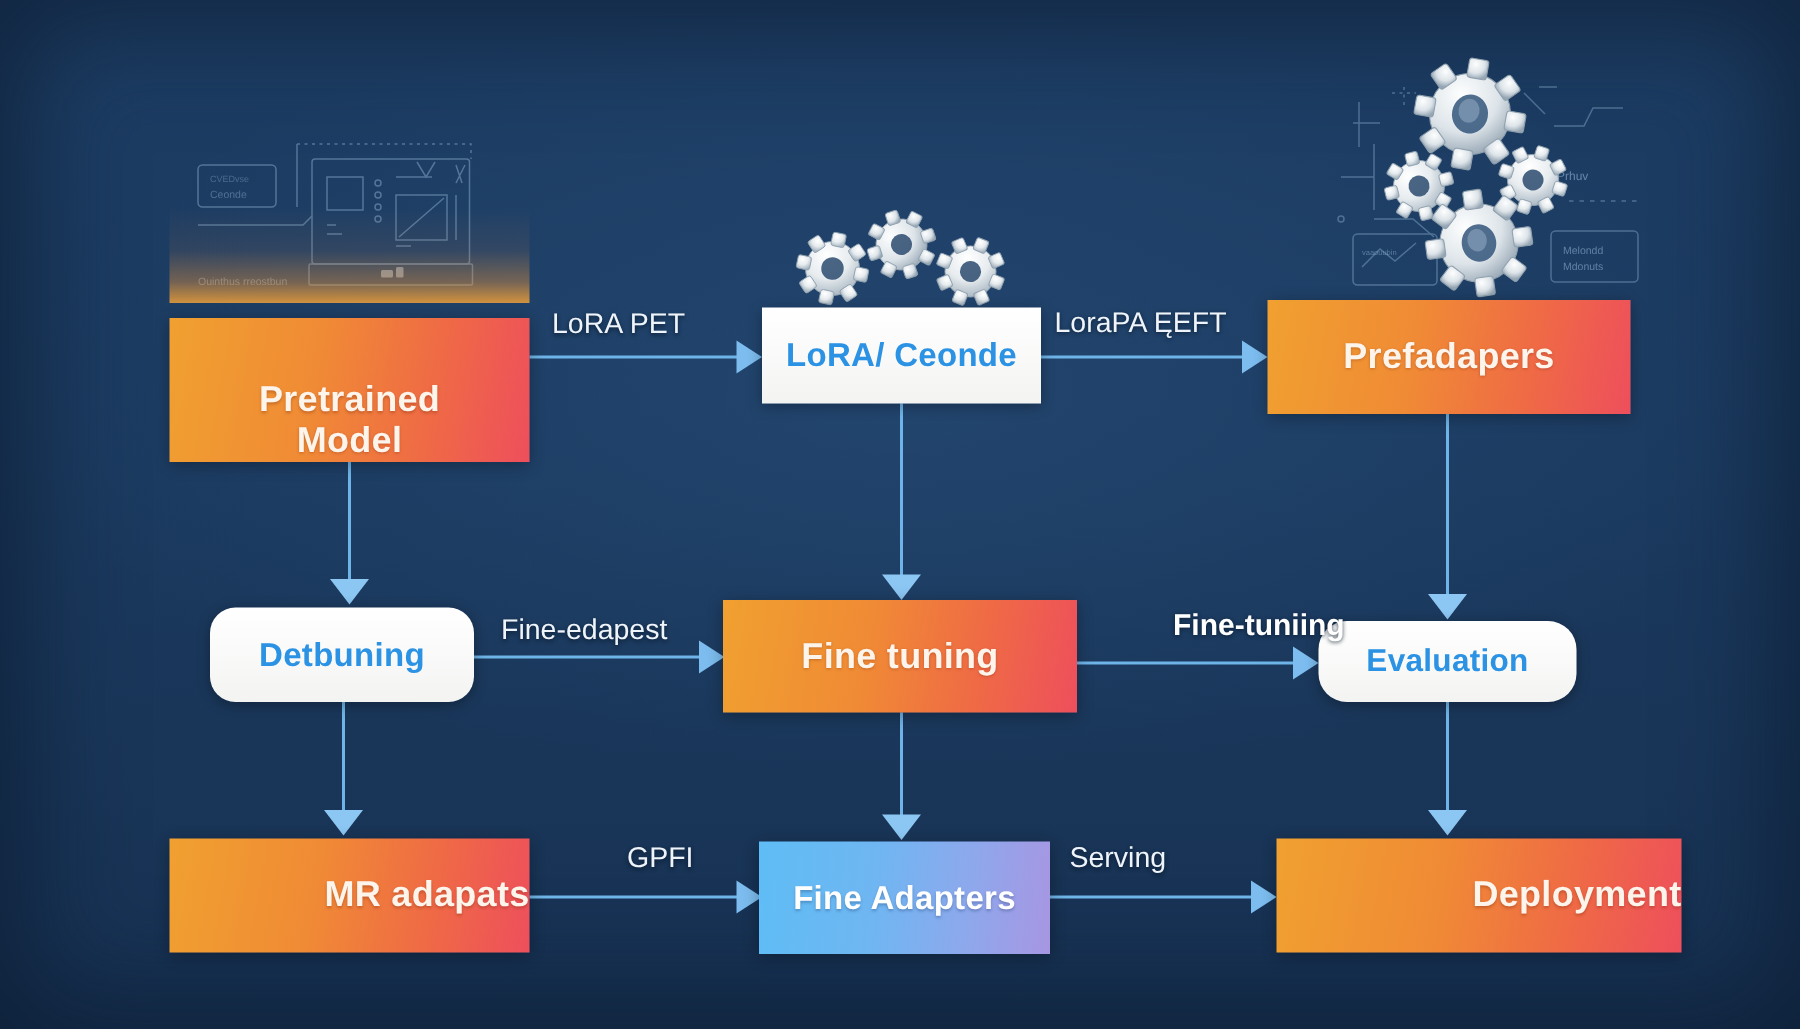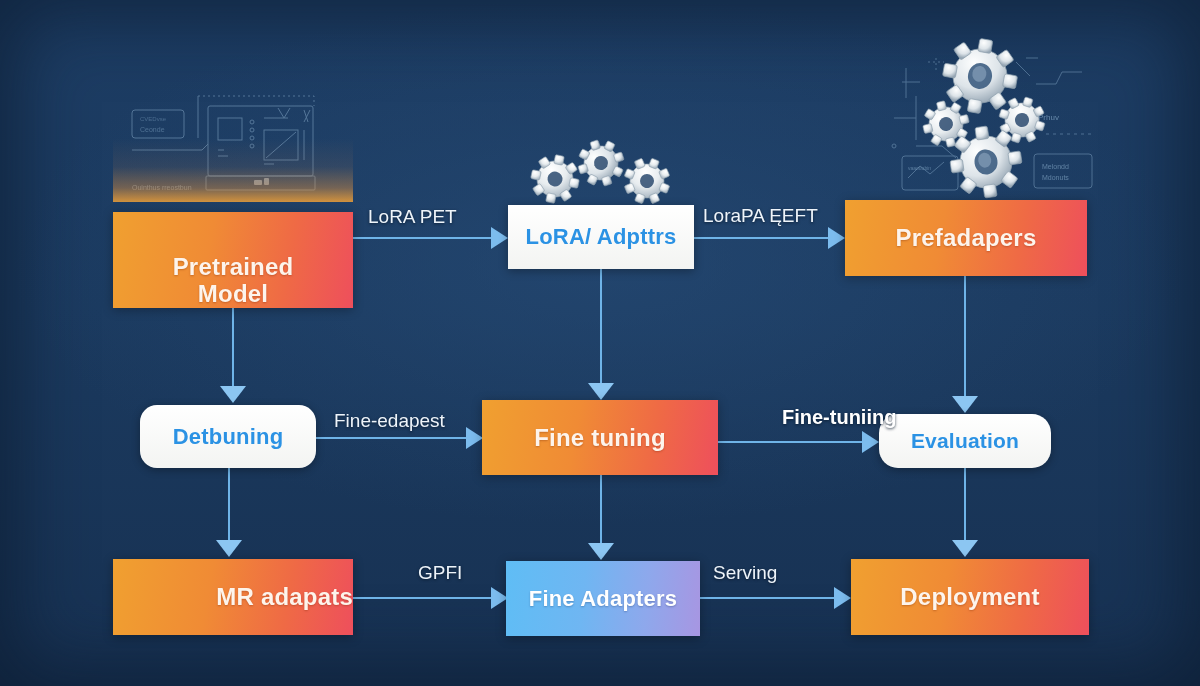--- a/index.html
+++ b/index.html
@@ -363,21 +363,21 @@
 
   <div class="conn h" style="left:700px; top:597px; width:136px;"></div>
   <div class="arrowhead right" style="left:834px; top:587px;"></div>
 
   <div class="node warm" style="left:113px; top:212px; width:240px; height:96px;align-items:flex-end;">
     <span class="node-label" style="font-size:24px; white-space:pre-line;">Pretrained
 Model</span>
   </div>
 
   <div class="node light" style="left:508px; top:205px; width:186px; height:64px;">
-    <span class="node-label" style="font-size:22px;">LoRA/ Adpttrs</span>
+    <span class="node-label" style="font-size:22px;">LoRA/ Ceonde</span>
   </div>
 
   <div class="node warm" style="left:845px; top:200px; width:242px; height:76px;">
     <span class="node-label" style="font-size:24px;">Prefadapers</span>
   </div>
 
   <div class="node light" style="left:140px; top:405px; width:176px; height:63px;border-radius:17px;">
     <span class="node-label" style="font-size:22px;">Detbuning</span>
   </div>
 
@@ -390,21 +390,21 @@
   </div>
 
   <div class="node warm" style="left:113px; top:559px; width:240px; height:76px;justify-content:flex-end;">
     <span class="node-label" style="font-size:24px;">MR adapats</span>
   </div>
 
   <div class="node cool" style="left:506px; top:561px; width:194px; height:75px;">
     <span class="node-label" style="font-size:22px;">Fine Adapters</span>
   </div>
 
-  <div class="node warm" style="left:851px; top:559px; width:238px; height:76px;">
+  <div class="node warm" style="left:851px; top:559px; width:270px; height:76px;justify-content:flex-end;">
     <span class="node-label" style="font-size:24px;">Deployment</span>
   </div>
 
   <div class="edge-label" style="left:368px; top:206px;">LoRA PET</div>
   <div class="edge-label" style="left:703px; top:205px;">LoraPA ĘEFT</div>
   <div class="edge-label" style="left:334px; top:410px;">Fine-edapest</div>
   <div class="edge-label bold" style="left:738px; top:406px;margin-left:44px;">Fine-tuniing</div>
   <div class="edge-label" style="left:418px; top:562px;">GPFI</div>
   <div class="edge-label" style="left:713px; top:562px;">Serving</div>
 

